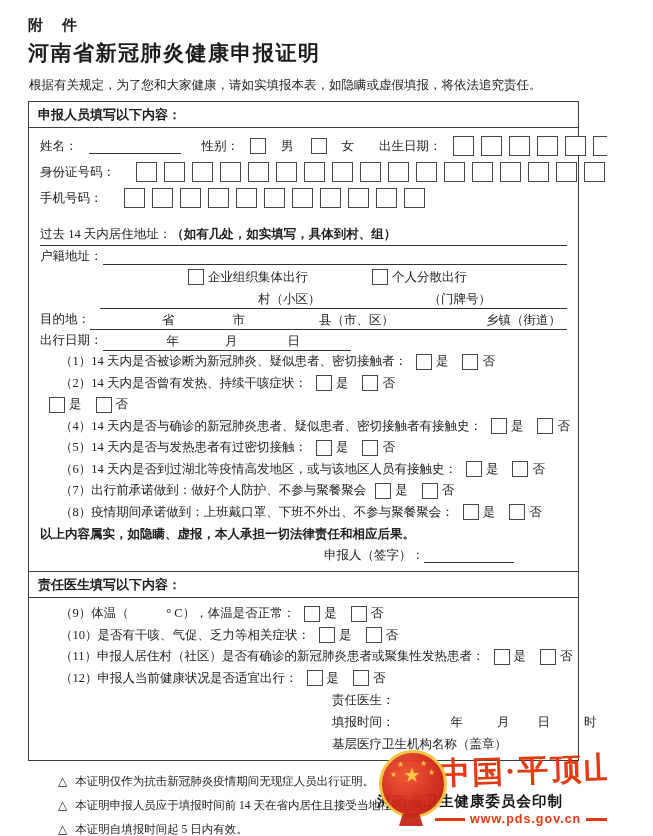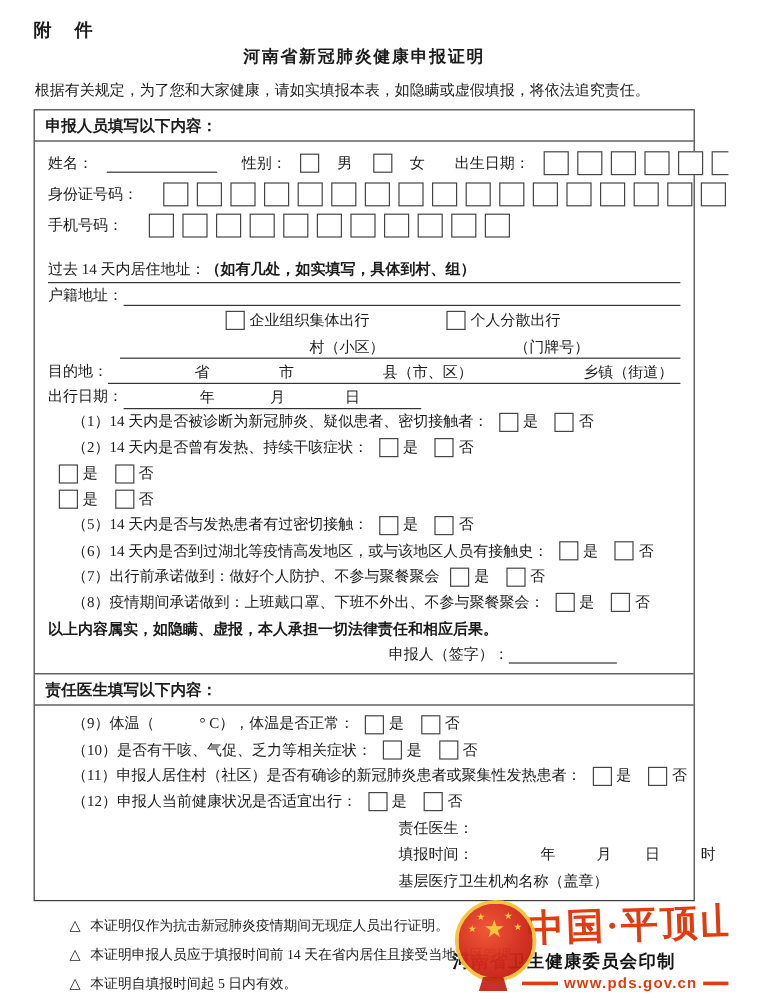--- a/index.html
+++ b/index.html
@@ -8,21 +8,21 @@
     --wm-red:#e23b0f;
     --emblem-gold:#f5c437;
   }
   html,body{margin:0;padding:0;background:#fff;}
   .page{
     position:relative;width:607px;height:836px;background:#ffffff;color:var(--ink);
     font-family:"Liberation Serif","DejaVu Serif",serif;font-size:12.5px;overflow:hidden;
   }
   .content{padding:16px 28px 0 28px;}
   .attachment{font-weight:700;font-size:15px;letter-spacing:2px;}
-  .doc-title{text-align:center;font-size:14px;font-weight:700;margin:4px 0 10px 0;letter-spacing:1.5px;}
+  .doc-title{text-align:left;font-size:21px;font-weight:700;margin:4px 0 10px 0;letter-spacing:1.5px;}
   .notice{margin:0 1px 7px 1px;font-size:12.5px;font-weight:500;}
   .form-box{border:1.6px solid var(--line);}
   .sec-header{
     font-family:"Liberation Sans","DejaVu Sans",sans-serif;font-weight:700;font-size:13px;
     padding:4px 9px 3px 9px;border-bottom:1.6px solid var(--line);
   }
   .sec-header.bt{border-top:1.6px solid var(--line);}
   .sec-body{padding:5px 11px 5px 11px;}
   .row{display:flex;align-items:center;min-height:21px;}
   .box-row{min-height:26px;gap:11px;}
@@ -231,20 +231,21 @@
             </div>
 
             <div class="q-row">
               <span class="cb"></span>
               <span class="cb-label">是</span>
               <span class="cb no-cb"></span>
               <span class="cb-label">否</span>
             </div>
 
             <div class="q-row">
+              <span class="q-text">（4）14 天内是否与确诊的新冠肺炎患者、疑似患者、密切接触者有接触史：</span>
               <span class="cb"></span>
               <span class="cb-label">是</span>
               <span class="cb no-cb"></span>
               <span class="cb-label">否</span>
             </div>
 
             <div class="q-row">
               <span class="q-text">（5）14 天内是否与发热患者有过密切接触：</span>
               <span class="cb"></span>
               <span class="cb-label">是</span>

